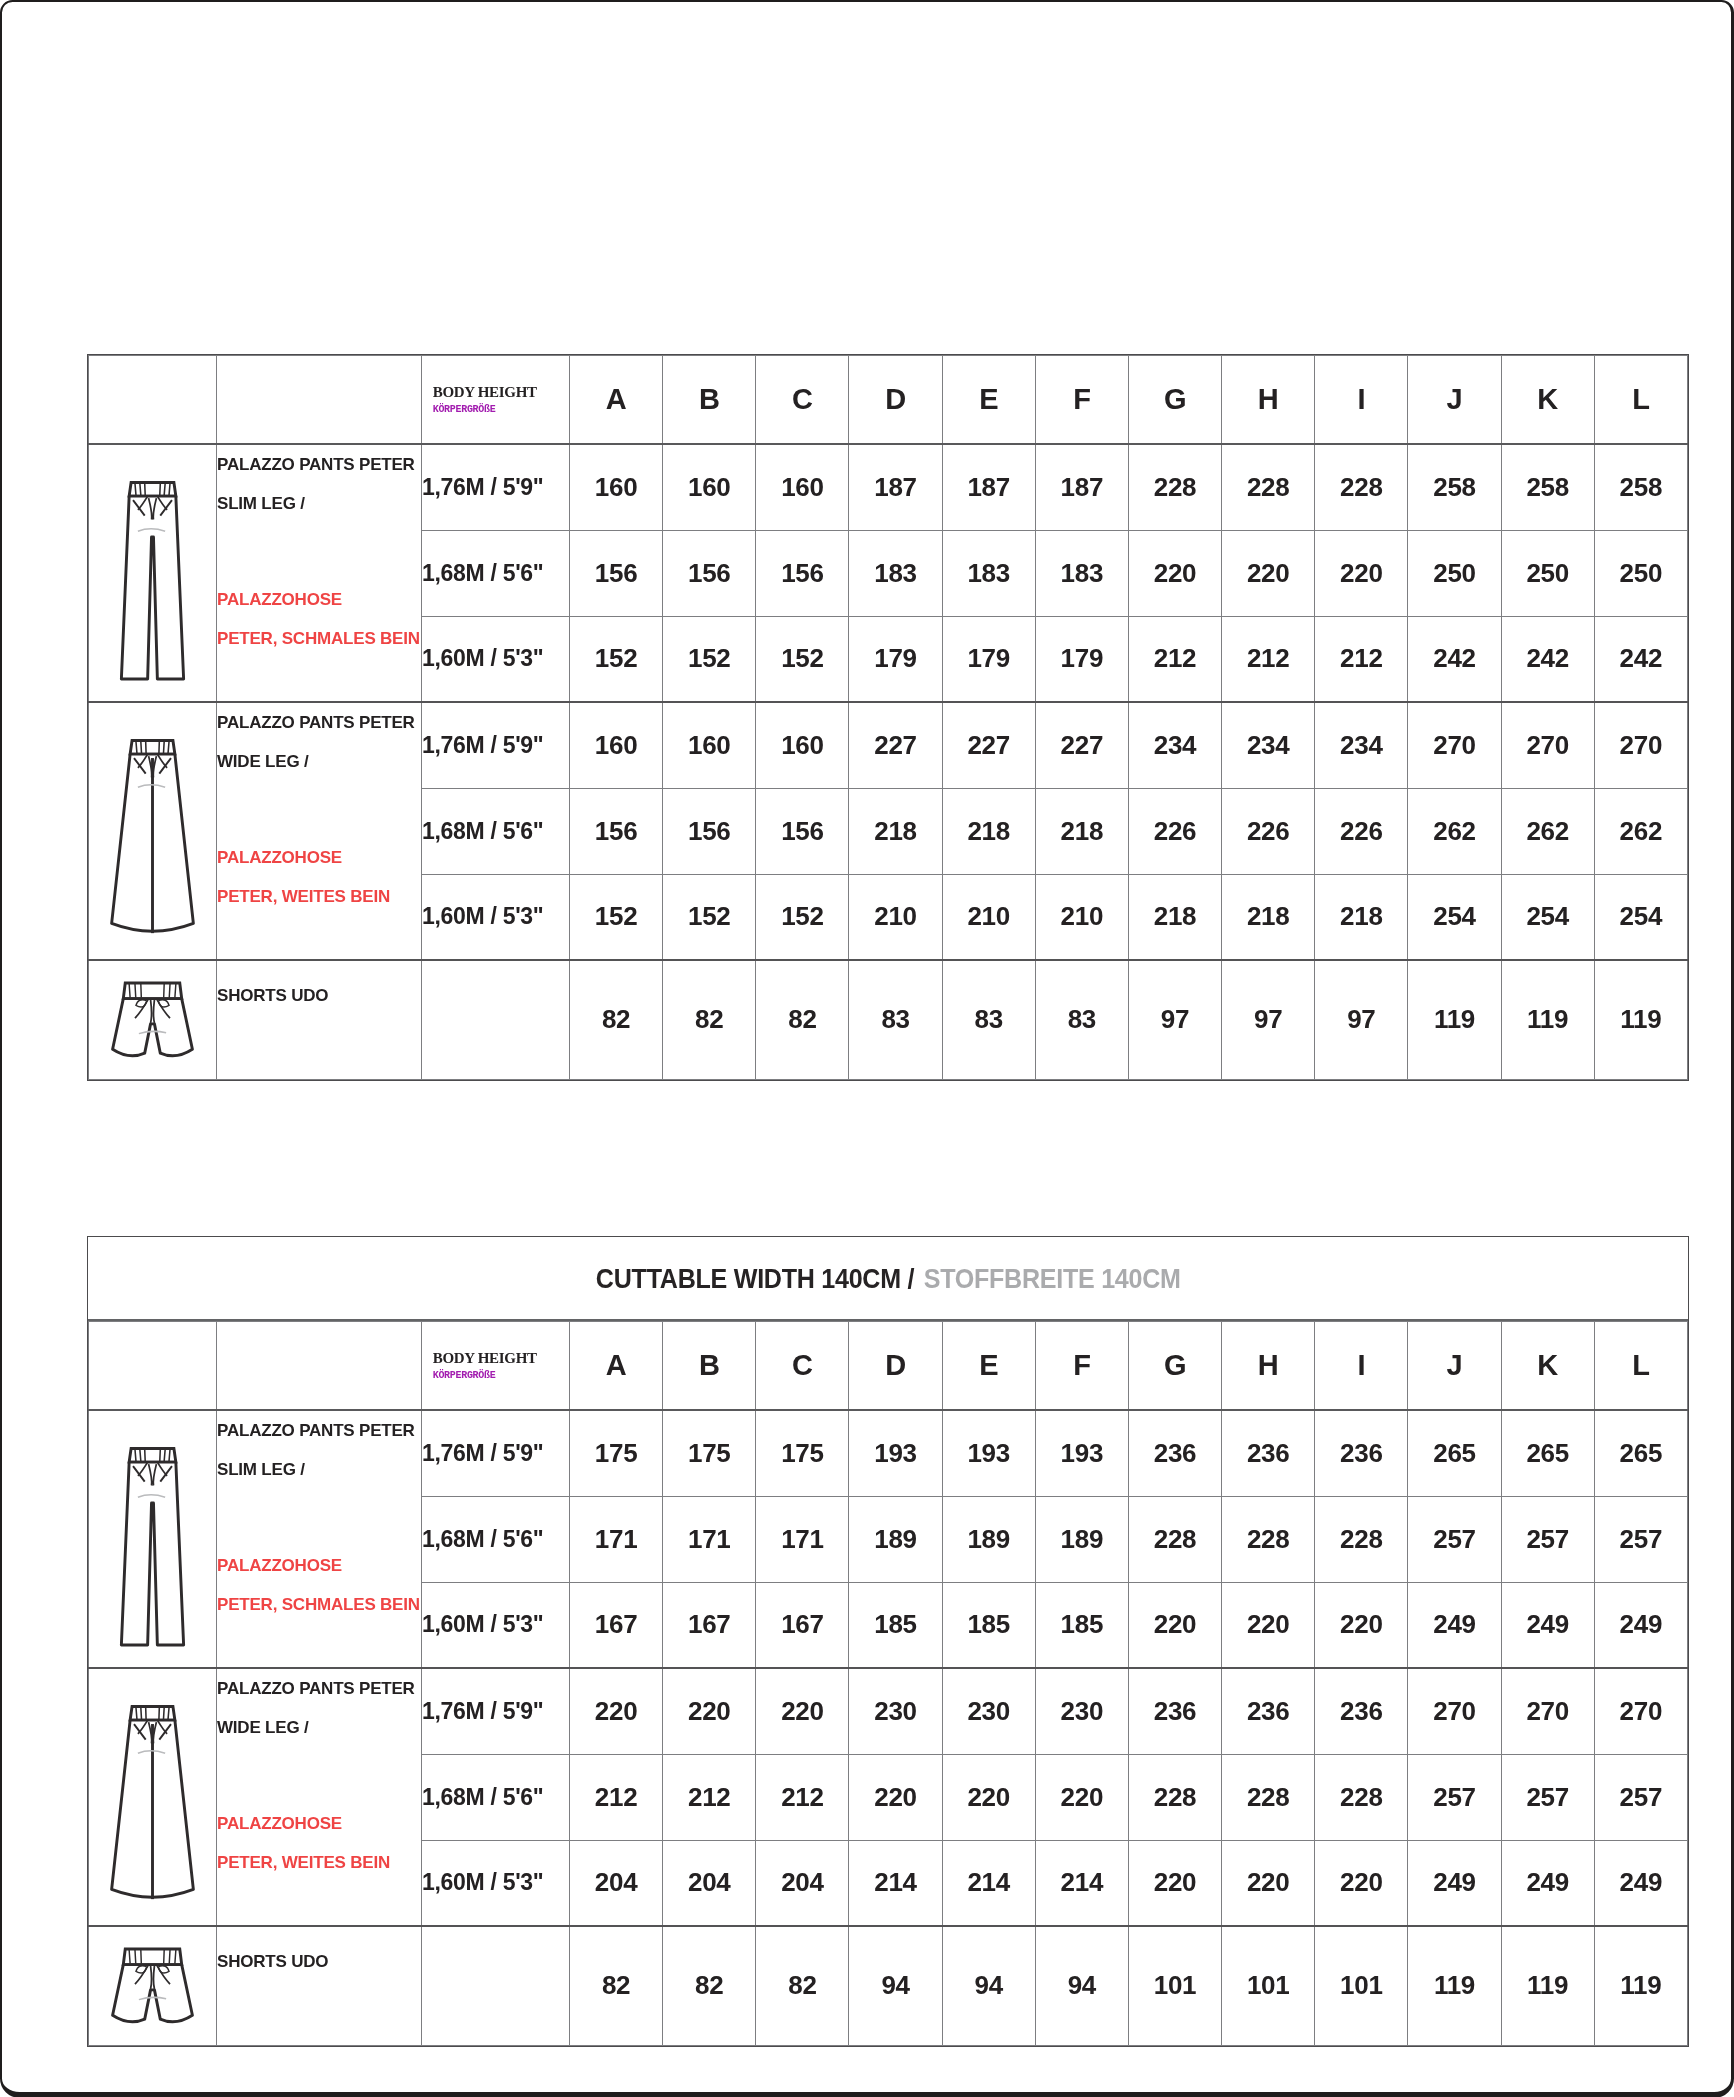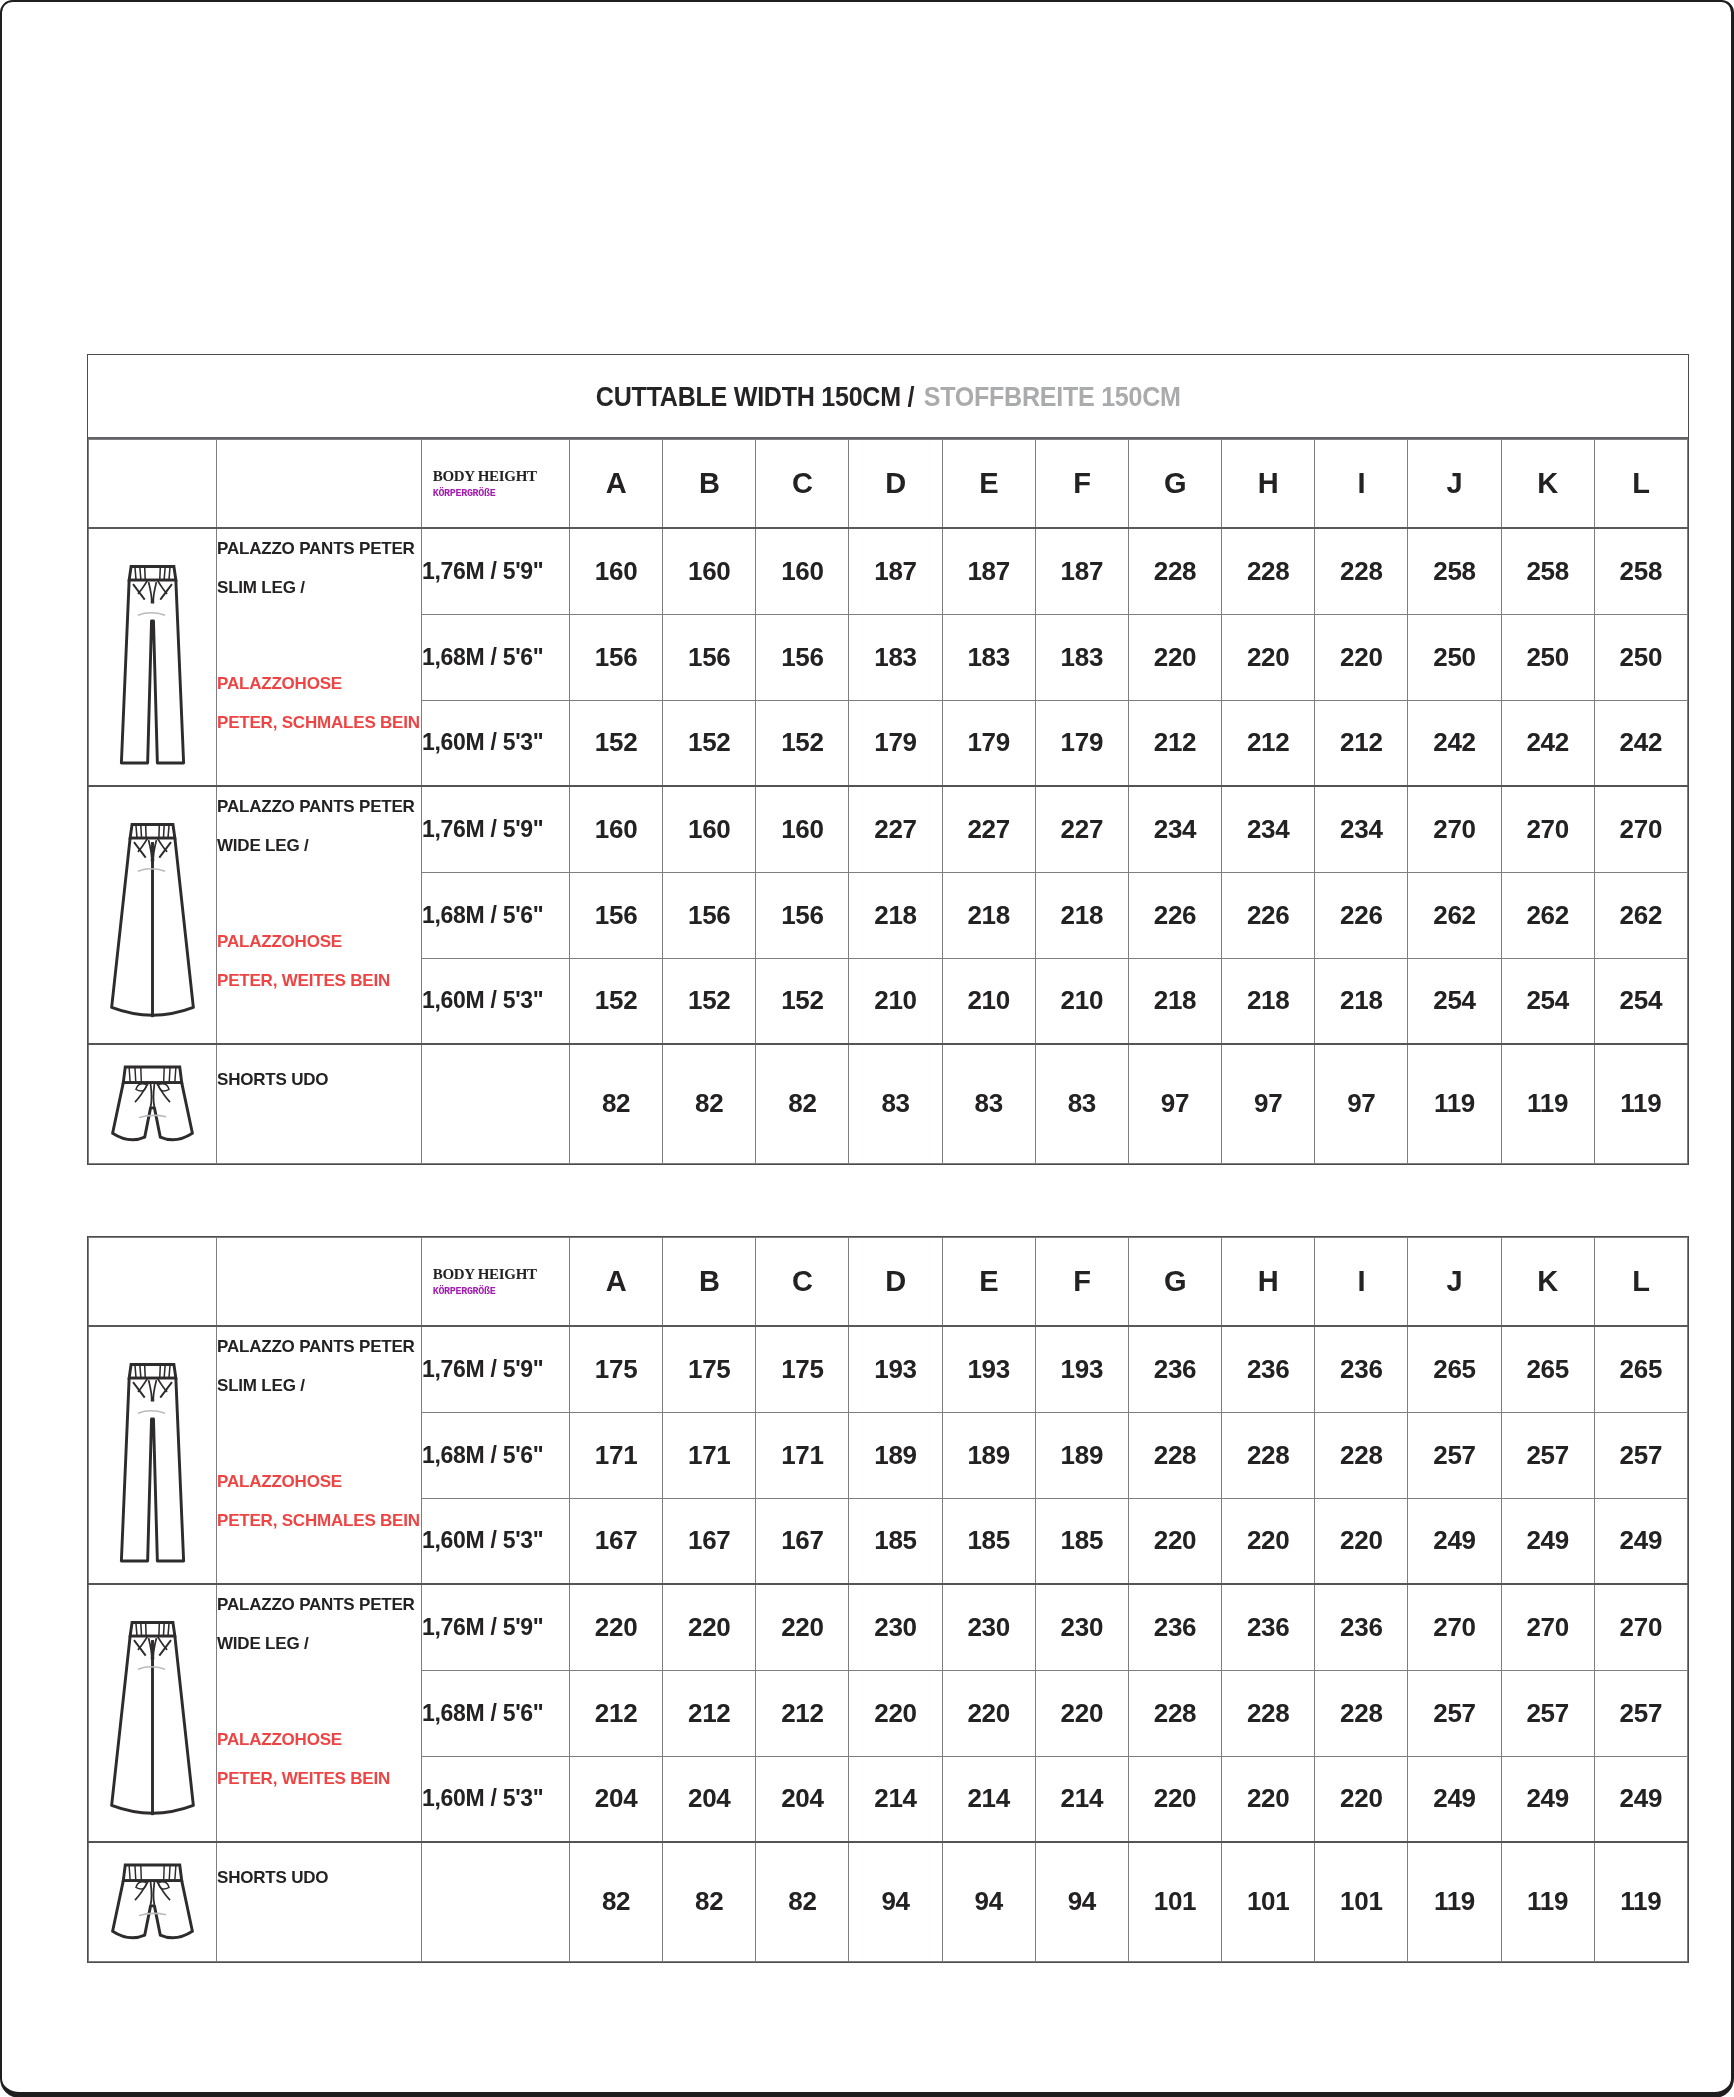--- a/index.html
+++ b/index.html
@@ -47,26 +47,20 @@
   .nm-de{font-size:17px;line-height:2.3;color:#ef4444;letter-spacing:-0.2px;margin-top:57px;}
   tr.shorts td.name-cell{padding-top:15px;}
   td.illu{text-align:center;vertical-align:middle;}
   td.illu svg{display:inline-block;vertical-align:middle;}
 </style>
 </head>
 <body>
 
 <div class="page">
   <section class="sheet sheet-1" id="table-0">
-      <div class="band">
-        <div class="band-inner">
-          <span class="en">CUTTABLE WIDTH 150CM /</span>
-          <span class="de">STOFFBREITE 150CM</span>
-        </div>
-      </div>
       <table class="grid">
         <colgroup>
           <col style="width: 128px;">
           <col style="width: 205px;">
           <col style="width: 148px;">
           <col>
           <col>
           <col>
           <col>
           <col>
@@ -237,20 +231,26 @@
             <td class="val">97</td>
             <td class="val">97</td>
             <td class="val">119</td>
             <td class="val">119</td>
             <td class="val">119</td>
           </tr>
         </tbody>
       </table>
     </section>
   <section class="sheet sheet-2" id="table-1">
+      <div class="band">
+        <div class="band-inner">
+          <span class="en">CUTTABLE WIDTH 140CM /</span>
+          <span class="de">STOFFBREITE 140CM</span>
+        </div>
+      </div>
       <table class="grid">
         <colgroup>
           <col style="width: 128px;">
           <col style="width: 205px;">
           <col style="width: 148px;">
           <col>
           <col>
           <col>
           <col>
           <col>

